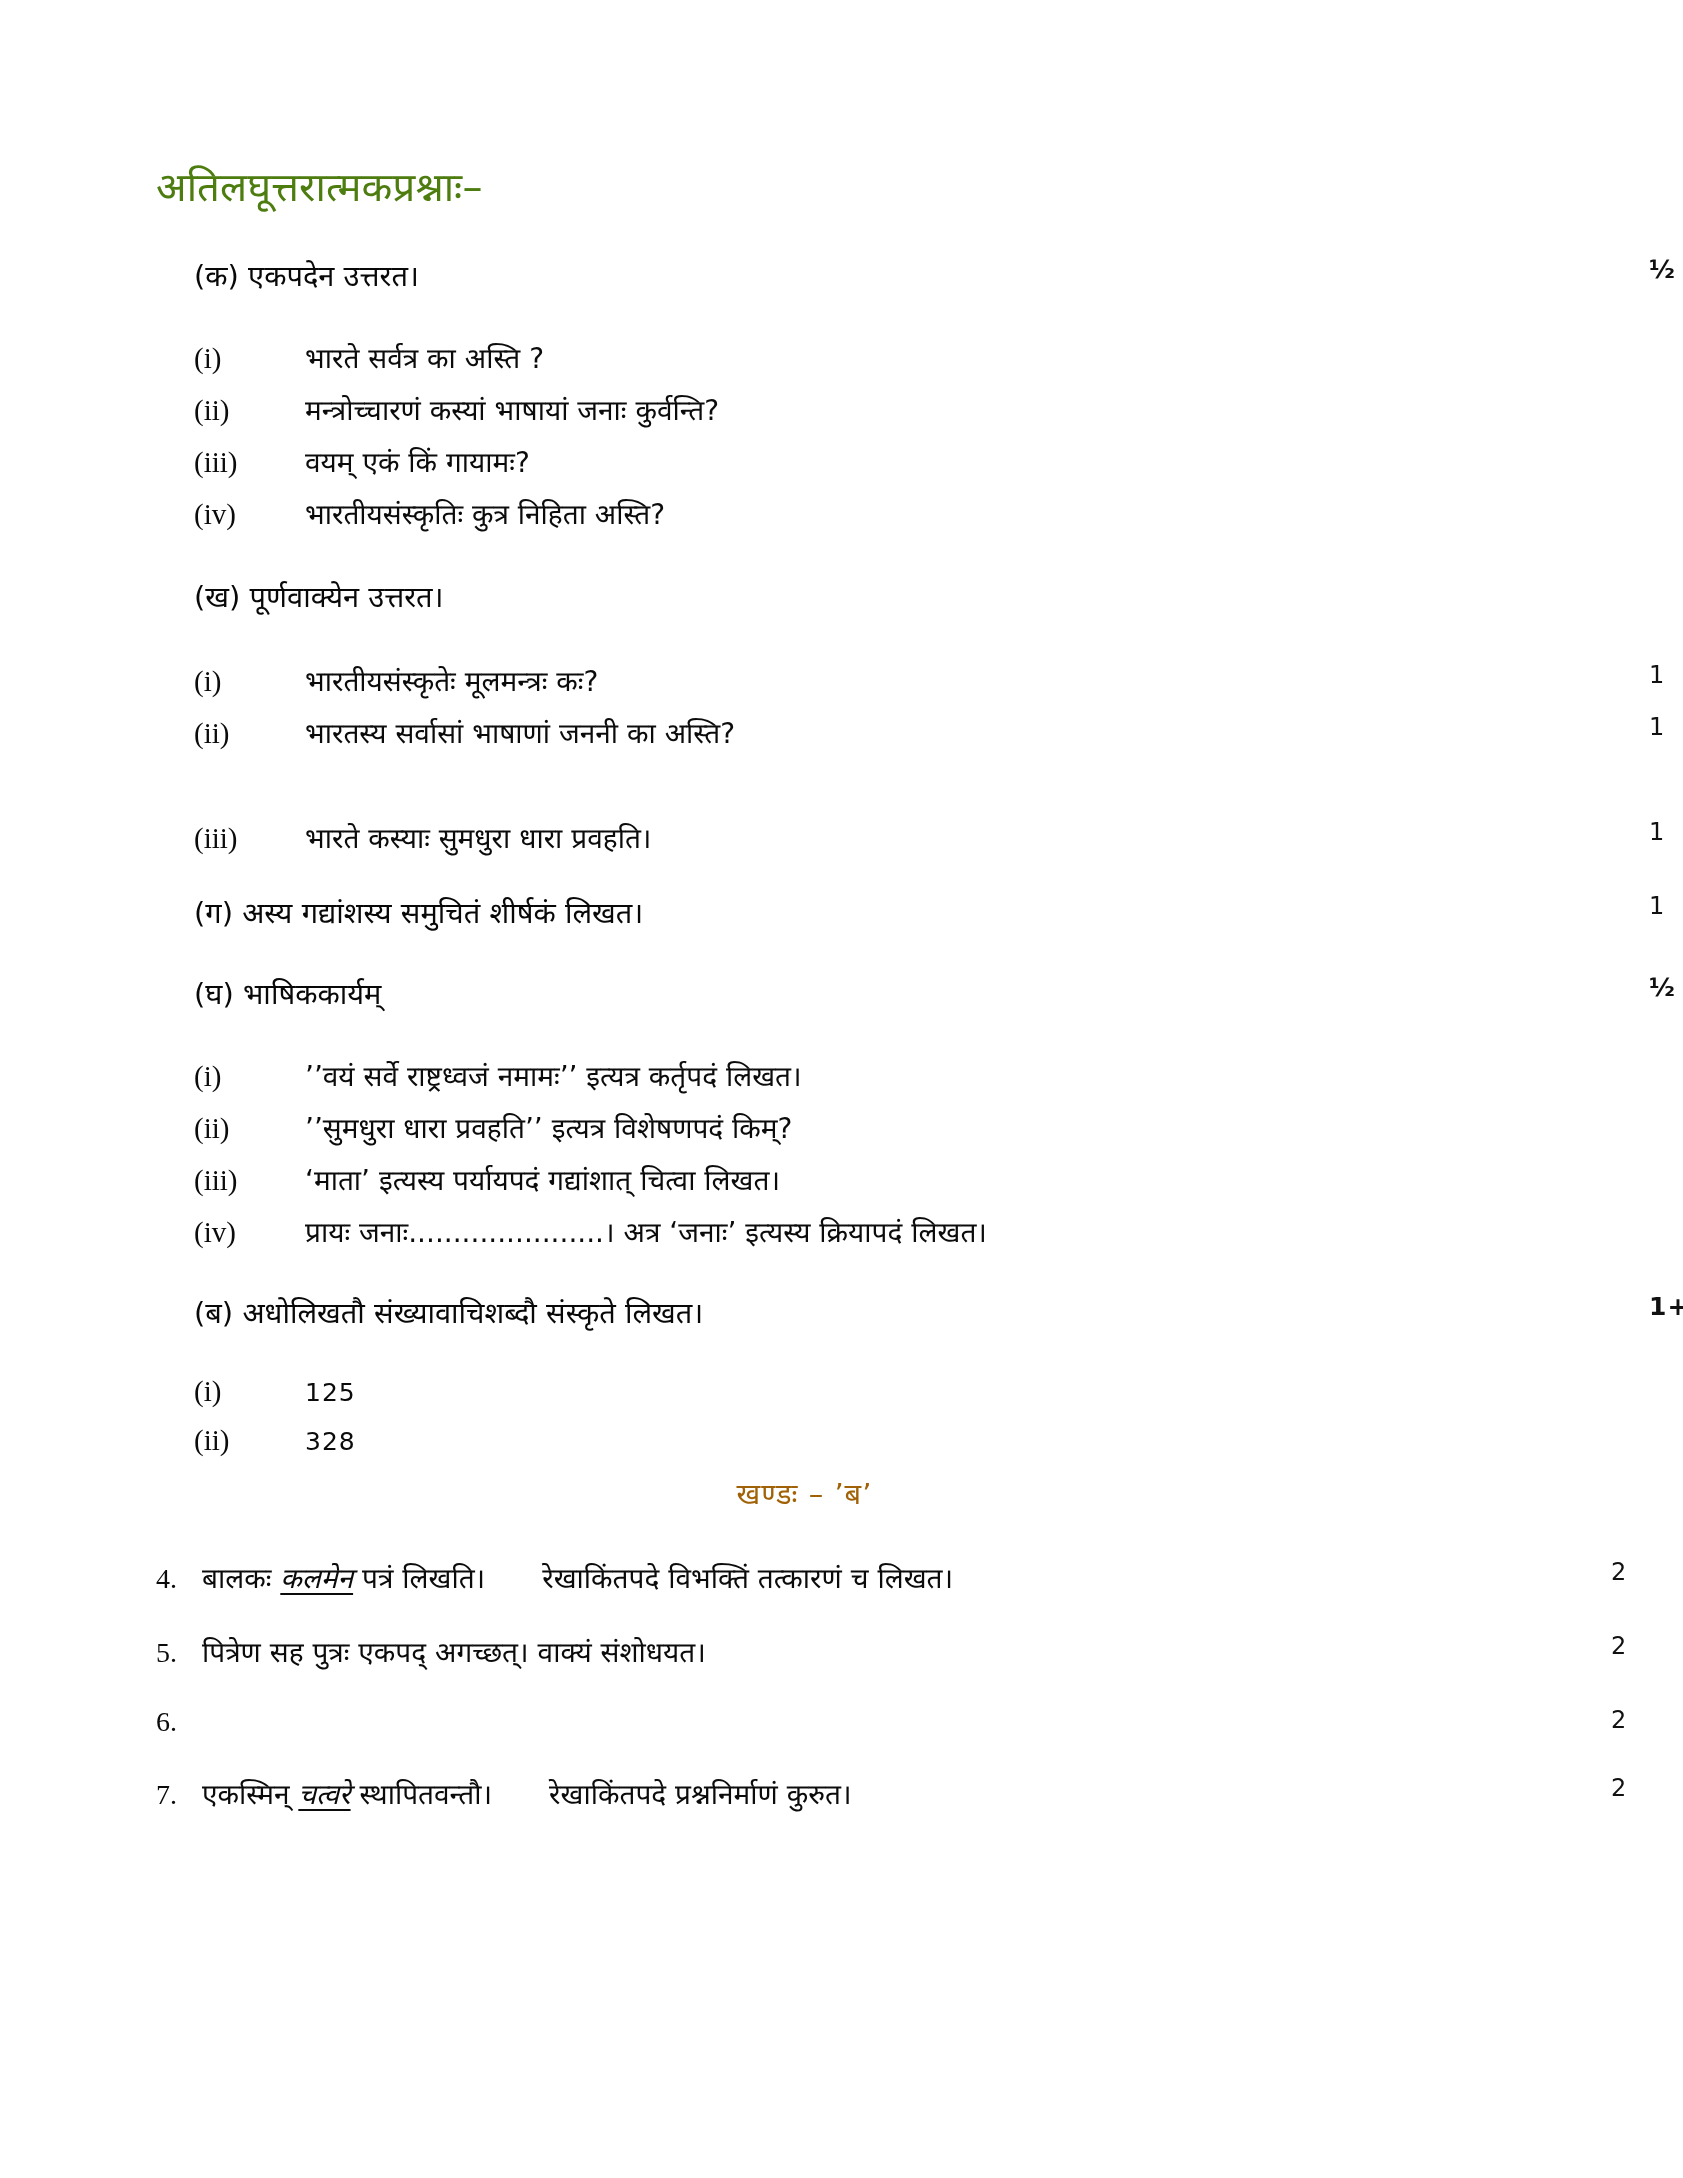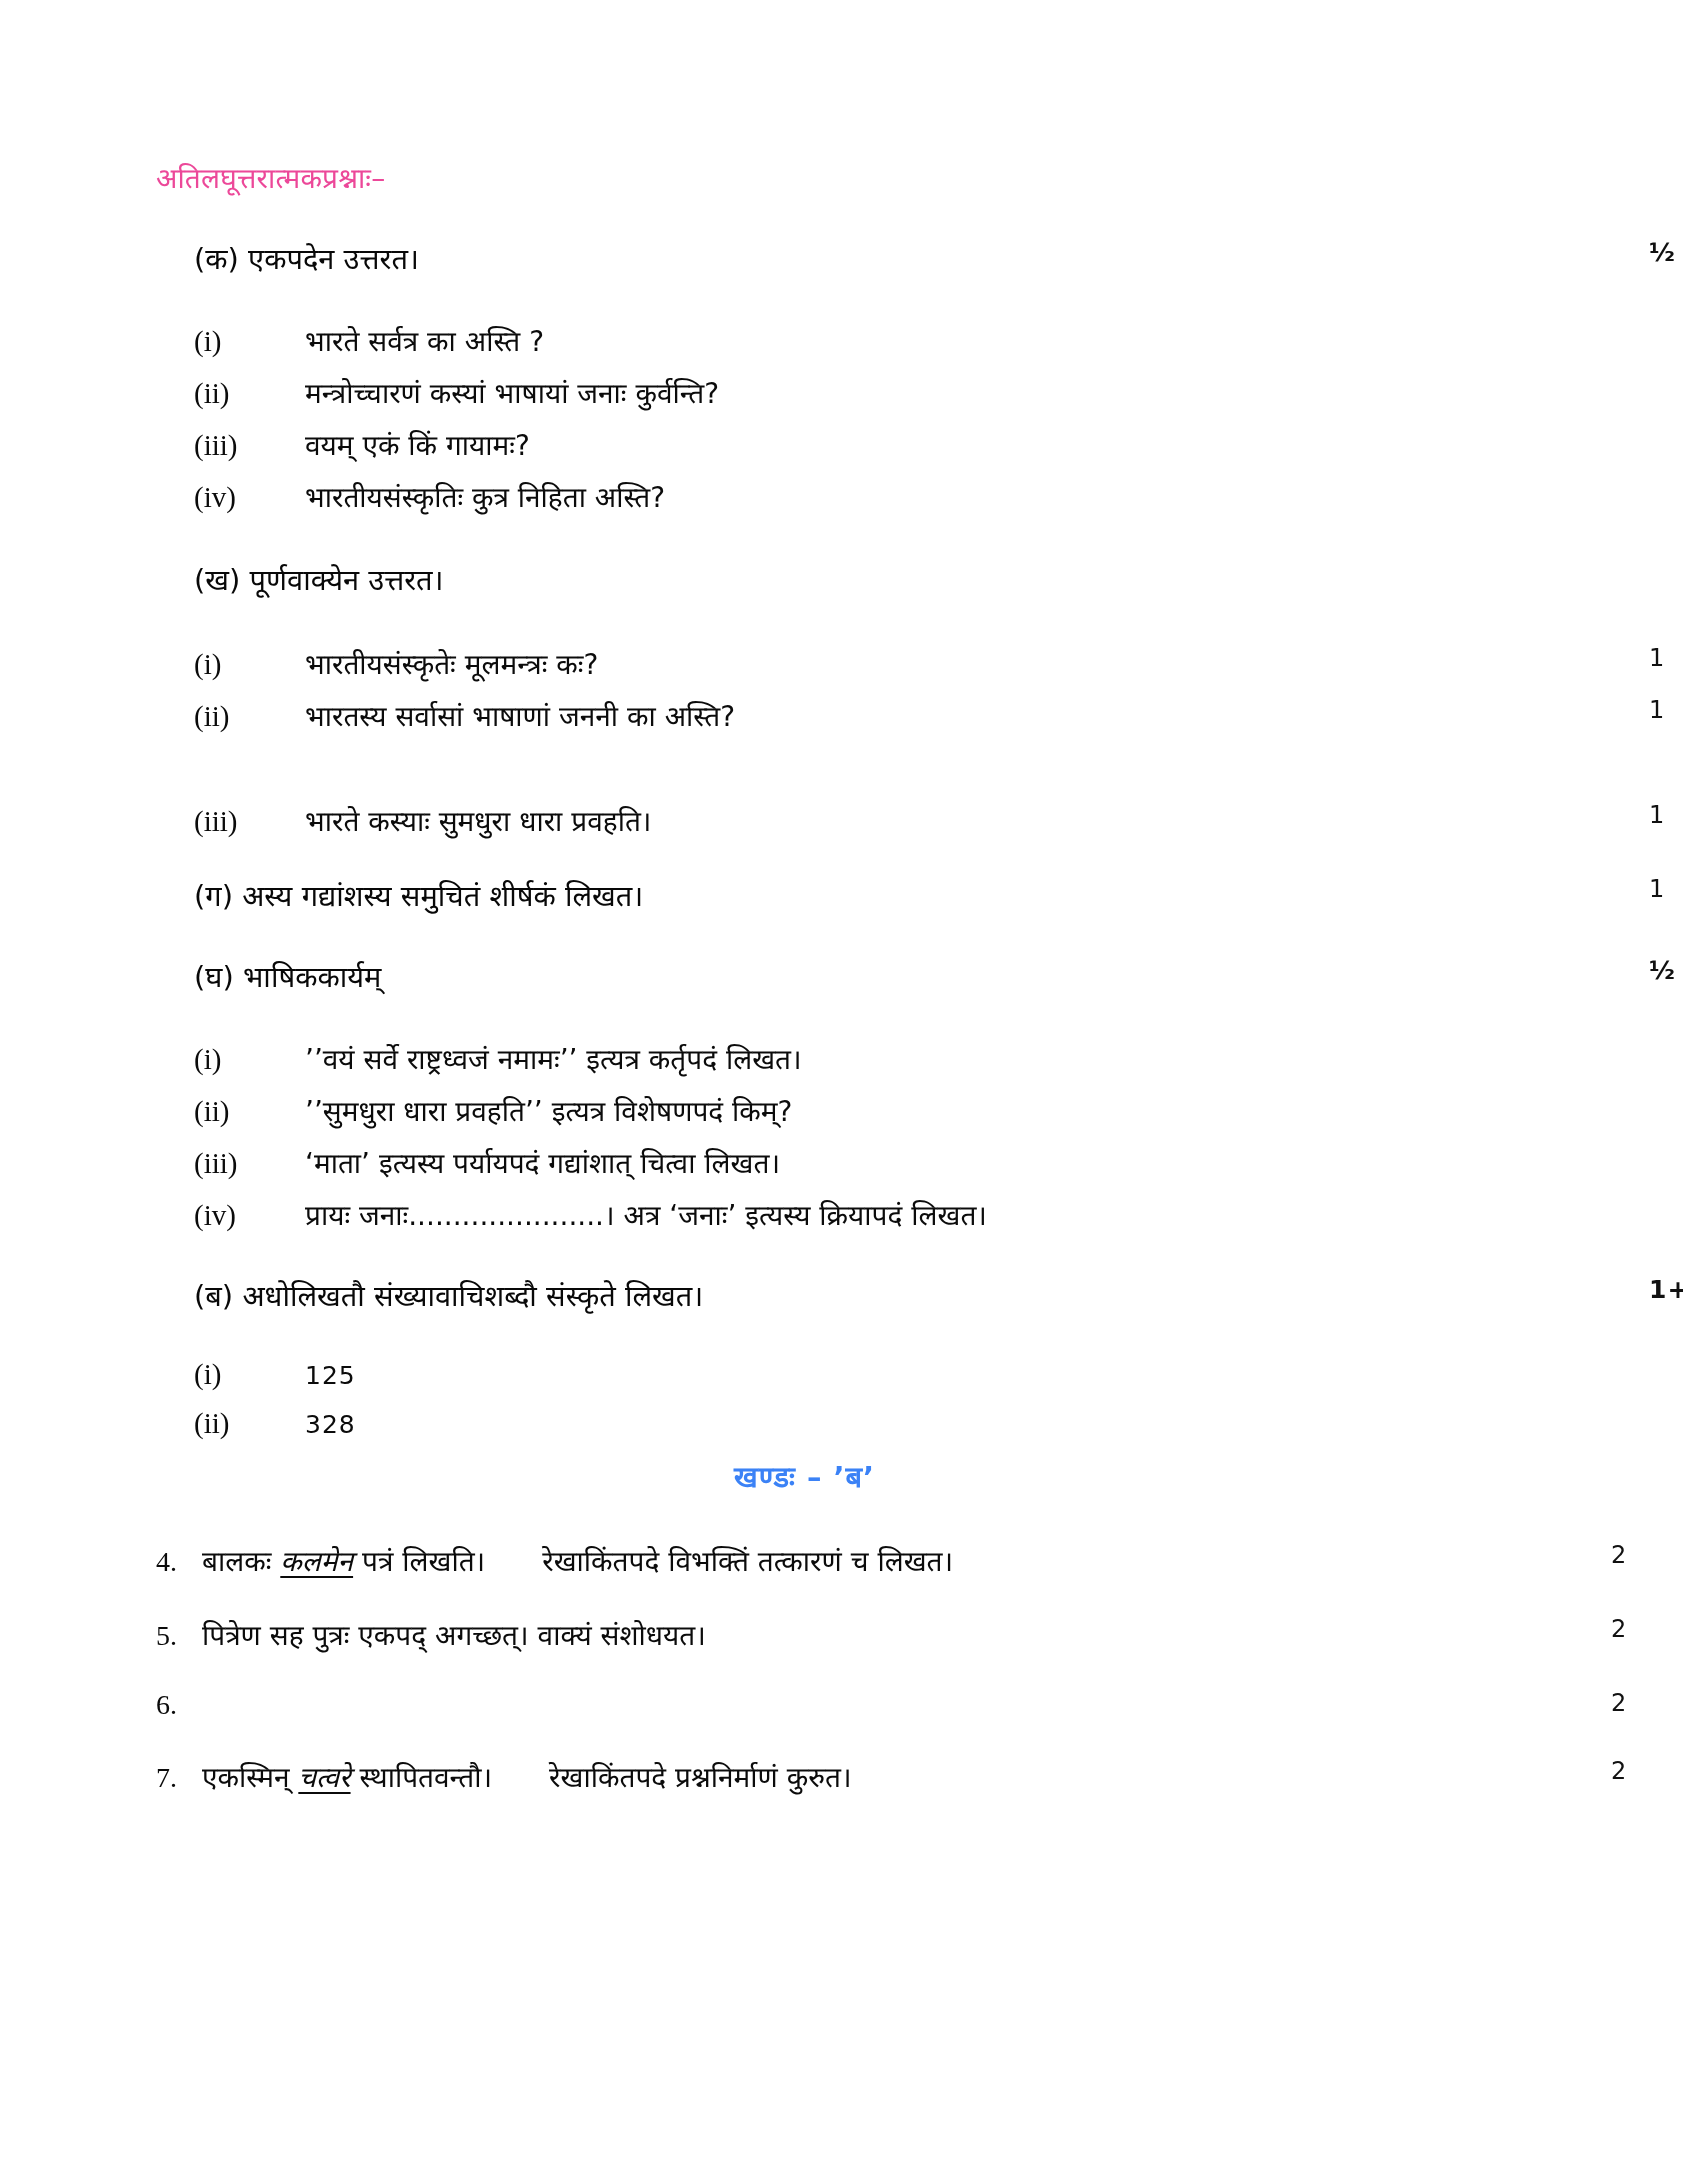--- a/index.html
+++ b/index.html
@@ -46,24 +46,24 @@
   }
   .row .marks.single {
     font-weight: normal;
     font-size: 24px;
     padding-left: 67px;
   }
 
   
   .main-heading {
     font-family: "DejaVu Sans", sans-serif;
-    font-size: 28px;
+    font-size: 40px;
     font-weight: 500;
     letter-spacing: 0.2px;
-    color: #ec4899;
+    color: #4d7c0f;
     margin-left: 156px;
     margin-top: 158px;
   }
 
   
   .part {
     margin-left: 194px;
     font-family: "DejaVu Sans", sans-serif;
     font-size: 29px;
     font-weight: 500;
@@ -94,22 +94,22 @@
     font-family: "DejaVu Sans", sans-serif;
     font-size: 25px;
     letter-spacing: 1px;
   }
 
   
   .section-head {
     text-align: center;
     font-family: "DejaVu Sans", sans-serif;
     font-size: 29px;
-    font-weight: 700;
-    color: #3b82f6;
+    font-weight: 400;
+    color: #a16207;
     letter-spacing: 1px;
     padding-right: 74px;
   }
 
   
   .qrow {
     margin-left: 156px;
     font-family: "DejaVu Sans", sans-serif;
     font-size: 28px;
     color: #0b0b0b;

